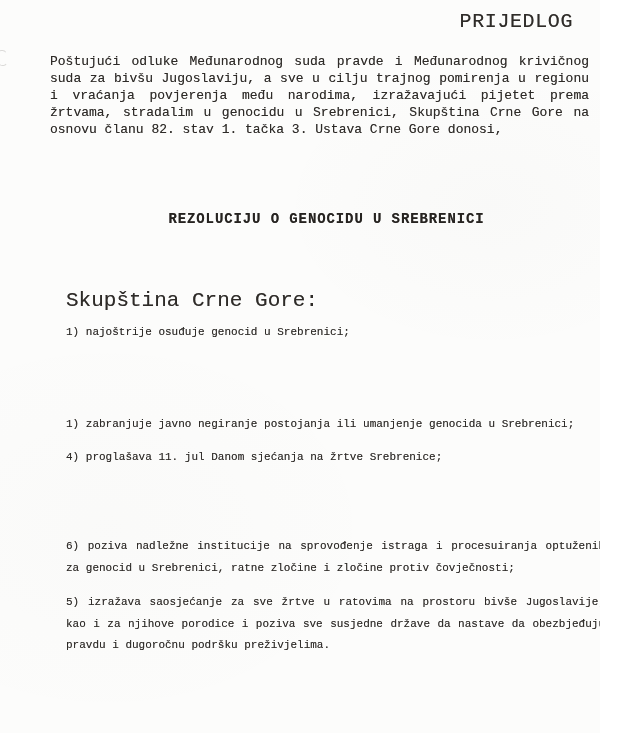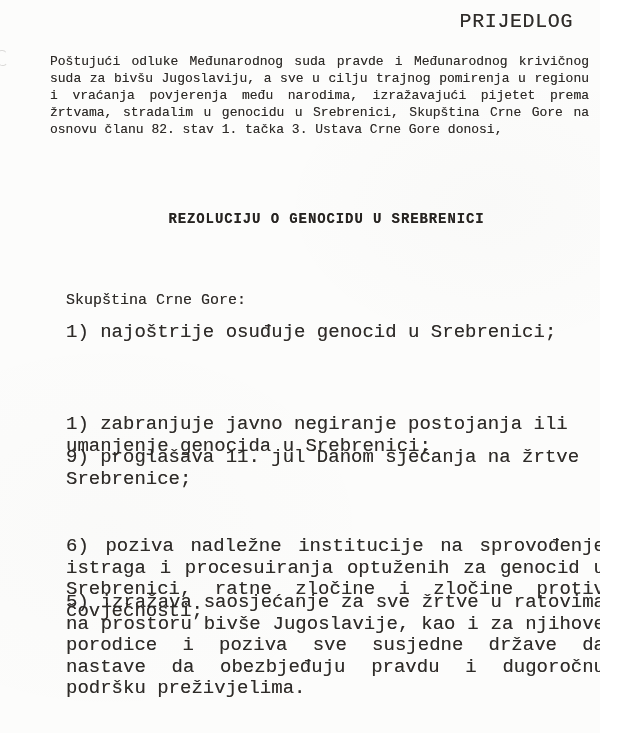--- a/index.html
+++ b/index.html
@@ -52,30 +52,30 @@
     text-align: center;
     color: #262320;
     text-shadow: 0 0 0.6px rgba(38,35,32,0.55);
   }
   .intro {
     position: absolute;
     top: 290px;
     left: 66px;
     width: 539px;
     margin: 0;
-    font-size: 15px;
+    font-size: 21px;
     line-height: 21.3px;
     text-shadow: 0 0 0.5px rgba(47,44,41,0.5);
   }
   .item {
     position: absolute;
     left: 66px;
     width: 539px;
     margin: 0;
-    font-size: 19px;
+    font-size: 11px;
     line-height: 21.5px;
     text-shadow: 0 0 0.5px rgba(47,44,41,0.5);
   }
   .item.justified { text-align: justify; }
   .item-1 { top: 322px; }
   .item-2 { top: 360px; }
   .item-3 { top: 414px; }
   .item-4 { top: 447px; }
   .item-5 { top: 479px; }
   .item-6 { top: 536px; }
@@ -102,21 +102,21 @@
 
   <h1 class="title">REZOLUCIJU O GENOCIDU U SREBRENICI</h1>
 
   <p class="intro">Skupština Crne Gore:</p>
 
   <p class="item item-1">1) najoštrije osuđuje genocid u Srebrenici;</p>
 
 
   <p class="item item-3">1) zabranjuje javno negiranje postojanja ili umanjenje genocida u Srebrenici;</p>
 
-  <p class="item item-4">9) proglašava 11. jul Danom sjećanja na žrtve Srebrenice;</p>
+  <p class="item item-4">4) proglašava 11. jul Danom sjećanja na žrtve Srebrenice;</p>
 
 
   <p class="item item-6 justified">6) poziva nadležne institucije na sprovođenje istraga i procesuiranja optuženih za genocid u Srebrenici, ratne zločine i zločine protiv čovječnosti;</p>
 
   <p class="item item-7 justified">5) izražava saosjećanje za sve žrtve u ratovima na prostoru bivše Jugoslavije, kao i za njihove porodice i poziva sve susjedne države da nastave da obezbjeđuju pravdu i dugoročnu podršku preživjelima.</p>
 
   <div class="scan-artifact"></div>
 
 </div>
 

